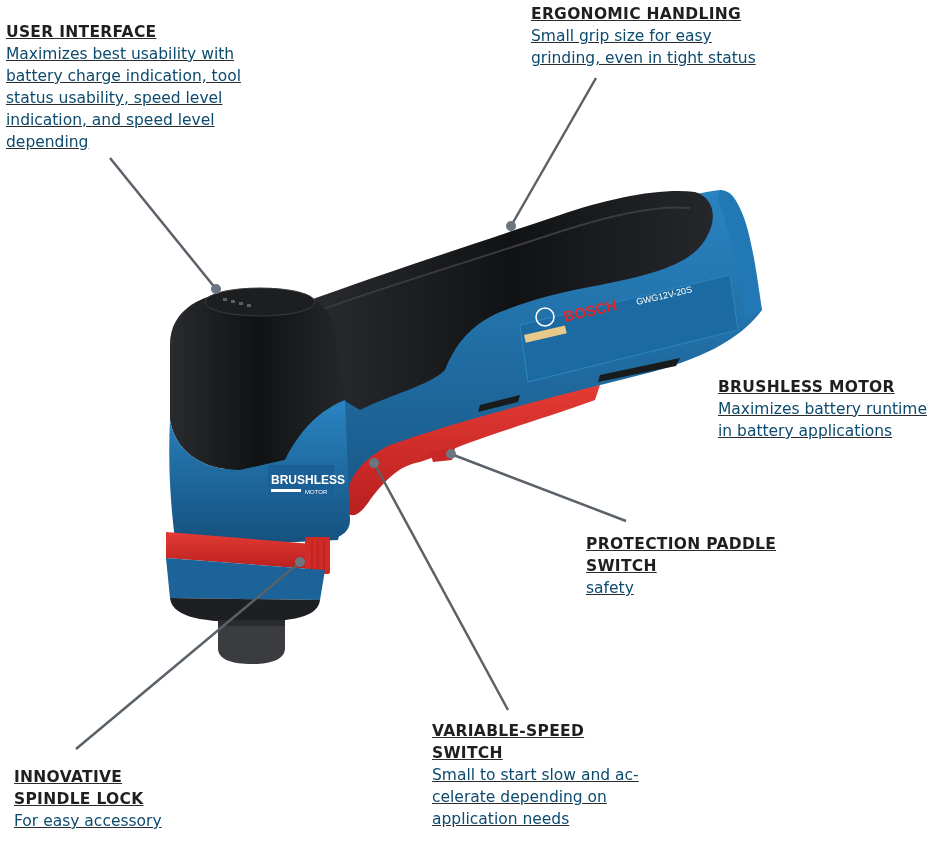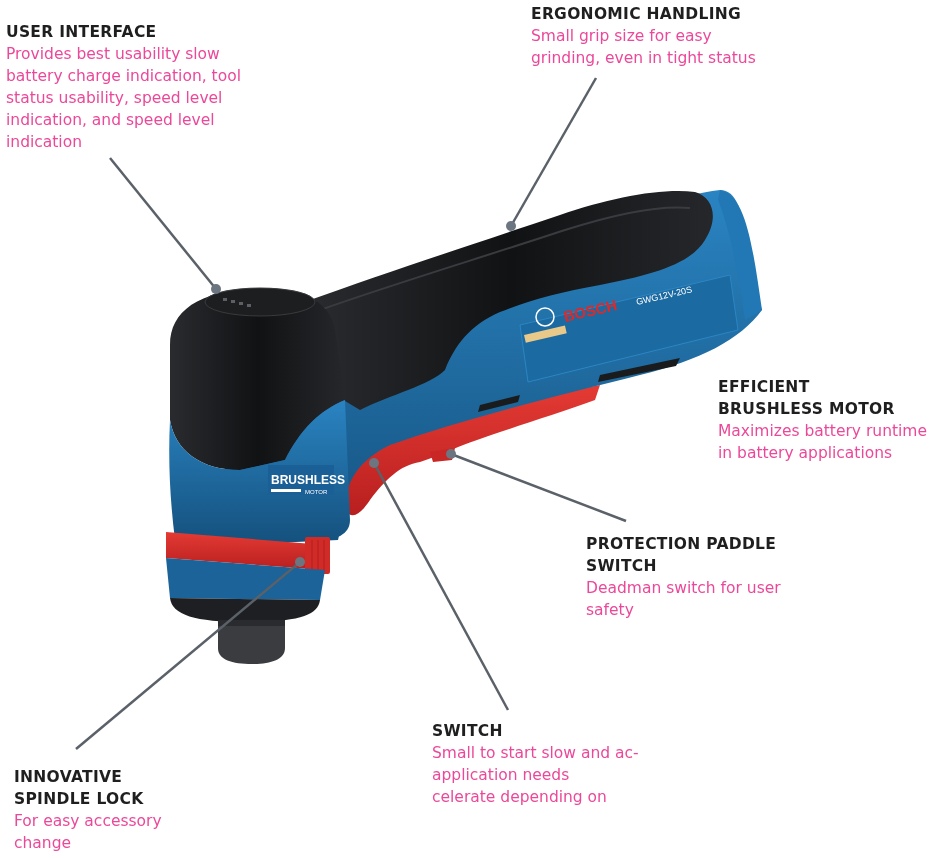--- a/index.html
+++ b/index.html
@@ -1,20 +1,20 @@
 <!DOCTYPE html>
 <html><head>
 <meta charset="utf-8">
 <style>
   html, body { margin: 0; padding: 0; background: #ffffff; }
   body { width: 938px; height: 858px; position: relative; overflow: hidden;
          font-family: "DejaVu Sans", "Liberation Sans", sans-serif; color: #2b2b2b; }
-  .callout { position: absolute; }
+  .callout { position: absolute; text-decoration: underline; }
   .callout .title { font-weight: bold; font-size: 15.5px; line-height: 22px; letter-spacing: 0.3px; color: #1f1f1f; }
-  .callout .desc { font-size: 15.5px; line-height: 22px; color: #ec4899; }
+  .callout .desc { font-size: 15.5px; line-height: 22px; color: #0c4a6e; }
   .title .line { display: block; }
   svg.art { position: absolute; left: 0; top: 0; }
 </style>
 </head>
 <body>
 
 <svg class="art" width="938" height="858" viewBox="0 0 938 858">
   <defs>
     <linearGradient id="blueG" x1="0" y1="0" x2="0" y2="1">
       <stop offset="0" stop-color="#2a84c2"></stop>
@@ -100,73 +100,71 @@
     <circle cx="374" cy="463" r="5"></circle>
     <circle cx="300" cy="562" r="5"></circle>
   </g>
 </svg>
 
 <div class="callout" style="left:6px; top:21px;">
   <div class="title">
     <span class="line">USER INTERFACE</span>
   </div>
   <div class="desc">
-    <span class="line" style="display:block">Provides best usability slow</span>
+    <span class="line" style="display:block">Maximizes best usability with</span>
     <span class="line" style="display:block">battery charge indication, tool</span>
     <span class="line" style="display:block">status usability, speed level</span>
     <span class="line" style="display:block">indication, and speed level</span>
-    <span class="line" style="display:block">indication</span>
+    <span class="line" style="display:block">depending</span>
   </div>
 </div>
 
 <div class="callout" style="left:531px; top:3px;">
   <div class="title">
     <span class="line">ERGONOMIC HANDLING</span>
   </div>
   <div class="desc">
     <span style="display:block">Small grip size for easy</span>
     <span style="display:block">grinding, even in tight status</span>
   </div>
 </div>
 
 <div class="callout" style="left:718px; top:376px;">
   <div class="title">
-    <span class="line">EFFICIENT</span>
     <span class="line">BRUSHLESS MOTOR</span>
   </div>
   <div class="desc">
     <span style="display:block">Maximizes battery runtime</span>
     <span style="display:block">in battery applications</span>
   </div>
 </div>
 
 <div class="callout" style="left:586px; top:533px;">
   <div class="title">
     <span class="line">PROTECTION PADDLE</span>
     <span class="line">SWITCH</span>
   </div>
   <div class="desc">
-    <span style="display:block">Deadman switch for user</span>
     <span style="display:block">safety</span>
   </div>
 </div>
 
 <div class="callout" style="left:432px; top:720px;">
   <div class="title">
+    <span class="line">VARIABLE-SPEED</span>
     <span class="line">SWITCH</span>
   </div>
   <div class="desc">
     <span style="display:block">Small to start slow and ac-</span>
+    <span style="display:block">celerate depending on</span>
     <span style="display:block">application needs</span>
-    <span style="display:block">celerate depending on</span>
   </div>
 </div>
 
 <div class="callout" style="left:6px; top:766px;margin-left:8px;">
   <div class="title">
     <span class="line">INNOVATIVE</span>
     <span class="line">SPINDLE LOCK</span>
   </div>
   <div class="desc">
     <span style="display:block">For easy accessory</span>
-    <span style="display:block">change</span>
   </div>
 </div>
 
 </body></html>

